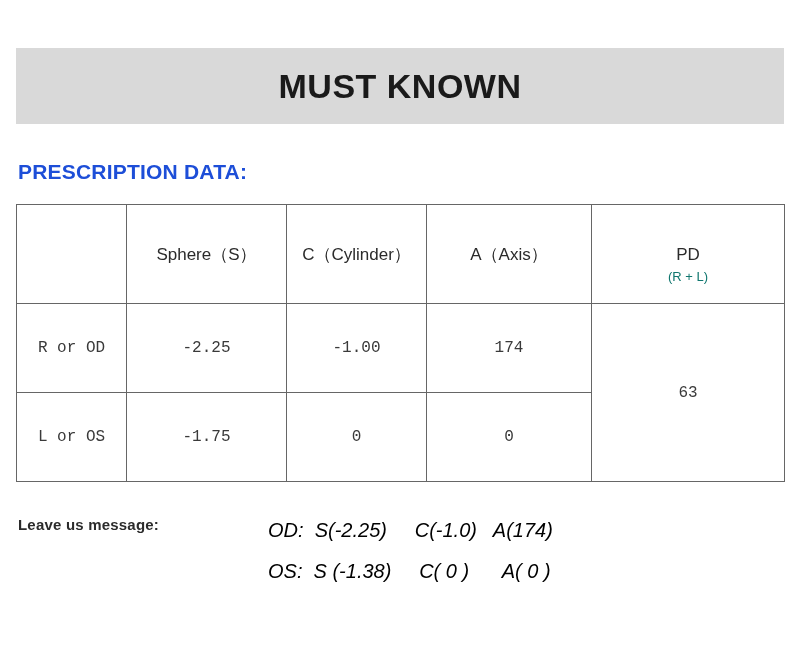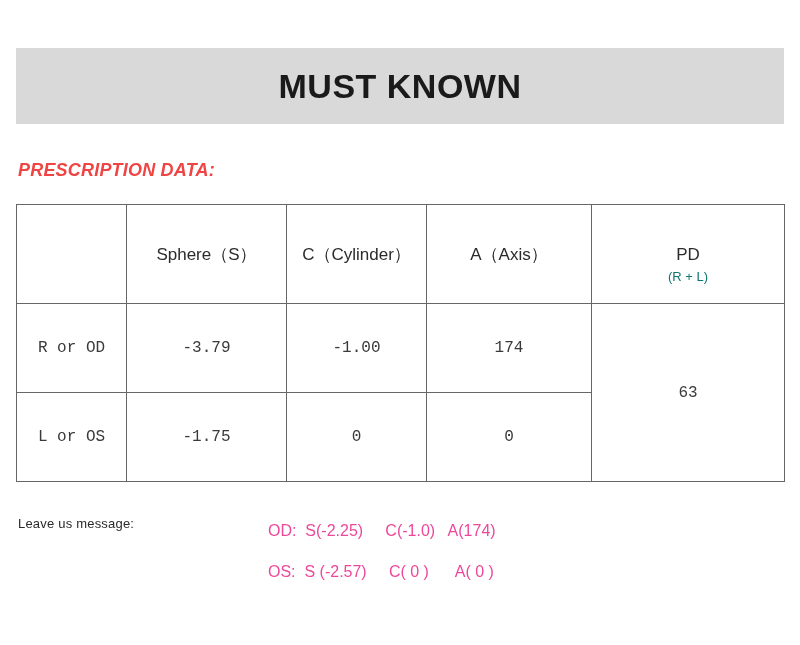--- a/index.html
+++ b/index.html
@@ -36,25 +36,24 @@
     font-size: 34px;
     font-weight: 700;
     letter-spacing: 0.5px;
     color: #1a1a1a;
   }
   
   .section-heading {
     position: absolute;
     left: 18px;
     top: 160px;
-    font-size: 18px;
+    font-size: 21px;
     font-weight: 700;
-    color: #ef4444;
+    color: #1d4ed8;
     letter-spacing: 0.2px;
-    font-style: italic;
   }
   
   .rx-table {
     position: absolute;
     left: 16px;
     top: 204px;
     width: 768px;
     border-collapse: collapse;
     table-layout: fixed;
   }
@@ -106,36 +105,37 @@
   .message-wrap {
     position: absolute;
     left: 18px;
     top: 510px;
     width: 764px;
   }
   .message-label {
     position: absolute;
     left: 0;
     top: 6px;
-    font-size: 13px;
-    font-weight: 400;
+    font-size: 15px;
+    font-weight: 700;
     color: #2b2b2b;
     letter-spacing: 0.2px;
   }
   .message-lines {
     position: absolute;
     left: 250px;
     top: 0;
   }
   .message-line {
-    font-size: 16px;
-    color: #ec4899;
+    font-size: 20px;
+    color: #000000;
     line-height: 41px;
     white-space: pre;
     font-family: "Liberation Sans", sans-serif;
+    font-style: italic;
   }
 </style>
 </head>
 <body>
 
 <div class="page">
 
   <div class="banner">
     <div class="banner-title">MUST KNOWN</div>
   </div>
@@ -156,35 +156,35 @@
       <td>Sphere（S）</td>
       <td>C（Cylinder）</td>
       <td>A（Axis）</td>
       <td>
         <span class="pd-head-main">PD</span>
         <span class="pd-head-sub">(R + L)</span>
       </td>
     </tr>
     <tr class="body">
       <td class="rowlabel">R or OD</td>
-      <td>-3.79</td>
+      <td>-2.25</td>
       <td>-1.00</td>
       <td>174</td>
       <td class="pd-value" rowspan="2">63</td>
     </tr>
     <tr class="body">
       <td class="rowlabel">L or OS</td>
       <td>-1.75</td>
       <td>0</td>
       <td>0</td>
     </tr>
   </tbody>
     </table>
 
   <div class="message-wrap">
     <div class="message-label">Leave us message:</div>
     <div class="message-lines">
       <div class="message-line">OD:  S(-2.25)     C(-1.0)   A(174)</div>
-      <div class="message-line">OS:  S (-2.57)     C( 0 )      A( 0 )</div>
+      <div class="message-line">OS:  S (-1.38)     C( 0 )      A( 0 )</div>
     </div>
   </div>
 
 </div>
 
 </body></html>

